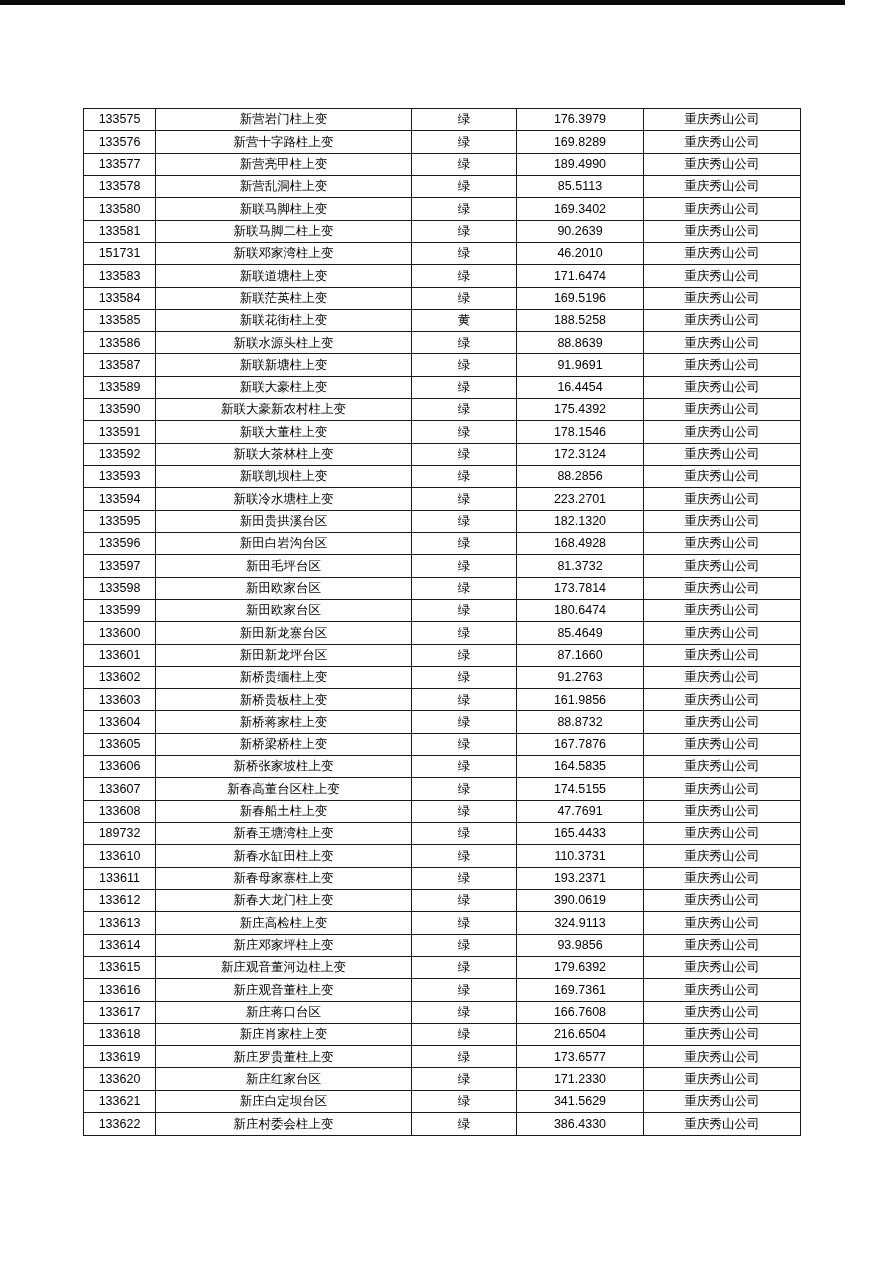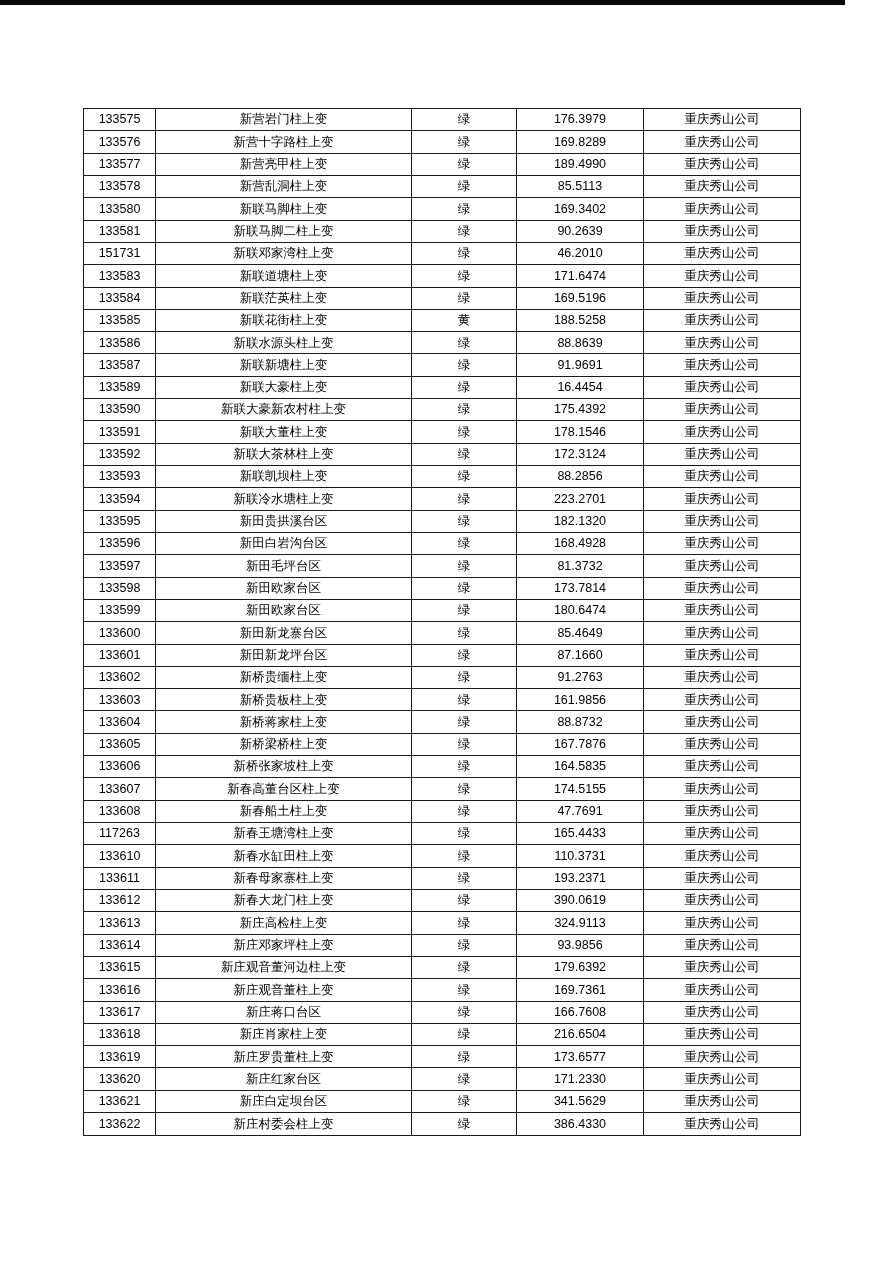--- a/index.html
+++ b/index.html
@@ -285,21 +285,21 @@
             <td>重庆秀山公司</td>
           </tr>
           <tr>
             <td>133608</td>
             <td>新春船土柱上变</td>
             <td>绿</td>
             <td>47.7691</td>
             <td>重庆秀山公司</td>
           </tr>
           <tr>
-            <td>117263</td>
+            <td>189732</td>
             <td>新春王塘湾柱上变</td>
             <td>绿</td>
             <td>165.4433</td>
             <td>重庆秀山公司</td>
           </tr>
           <tr>
             <td>133610</td>
             <td>新春水缸田柱上变</td>
             <td>绿</td>
             <td>110.3731</td>

